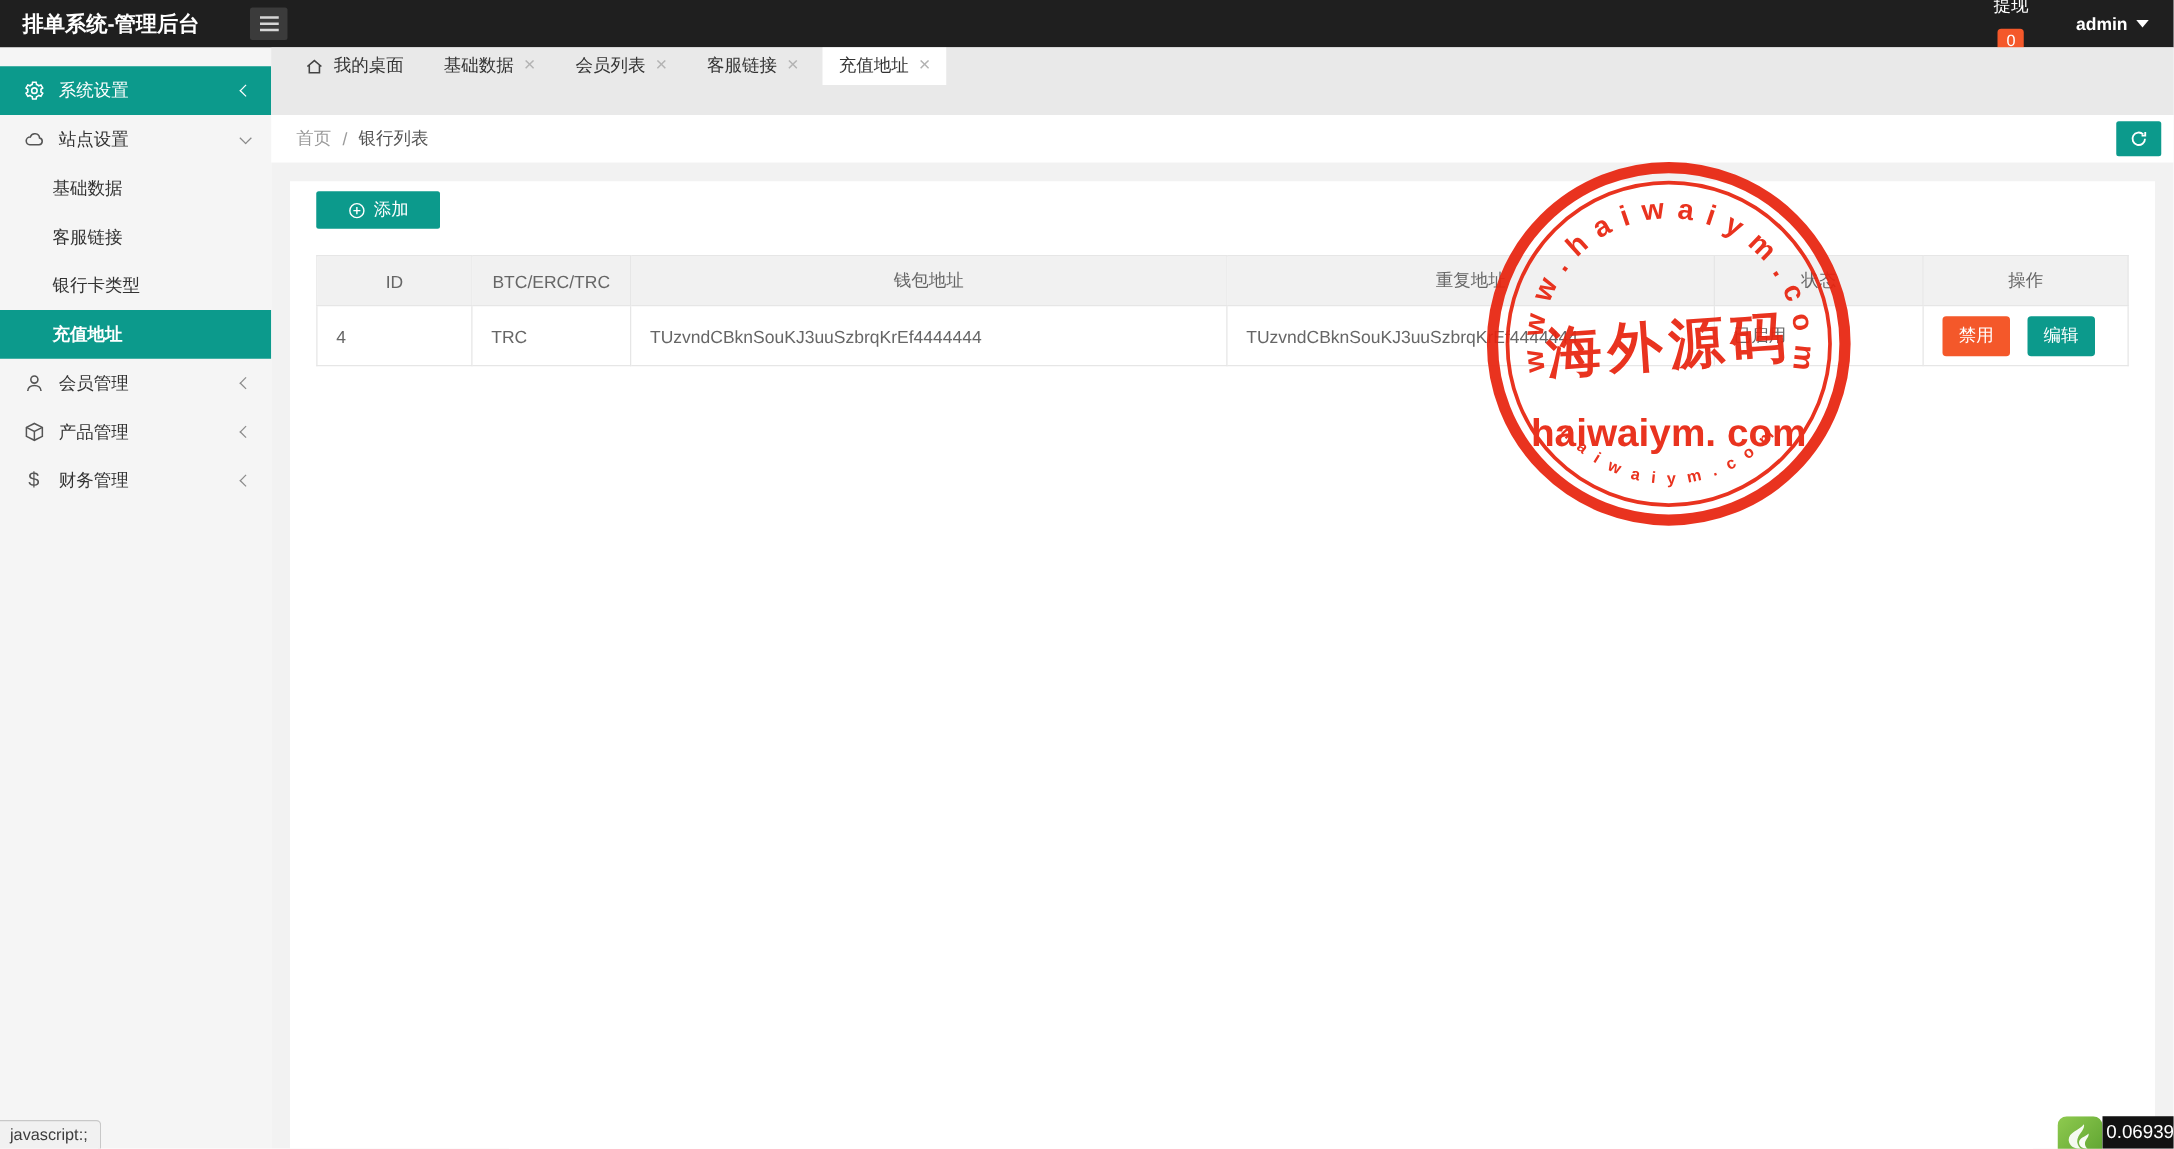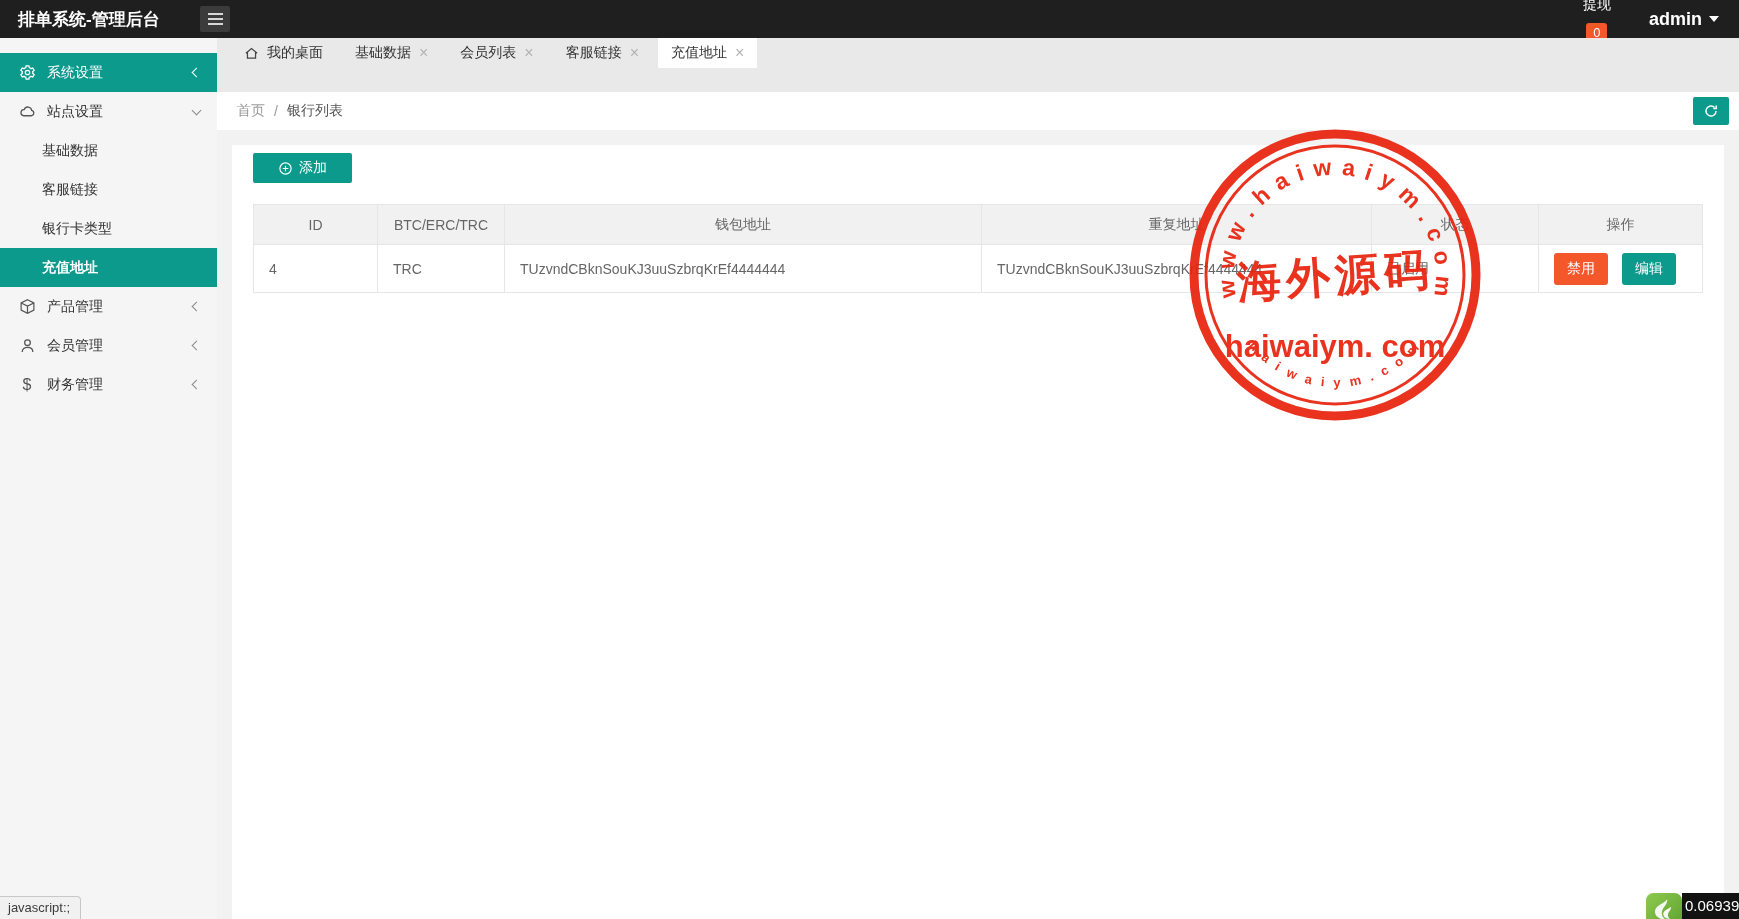--- a/index.html
+++ b/index.html
@@ -9,21 +9,21 @@
   
   .topbar { height:38px; background:#1f1f1f; display:flex; align-items:center; }
   .brand { width:182px; padding-left:18px; color:#fff; font-size:17px; font-weight:bold; white-space:nowrap; }
   .hamburger { width:30px; height:26px; margin-left:18px; background:#3b3b3b; border:none; border-radius:2px;
     display:flex; flex-direction:column; justify-content:center; align-items:center; gap:3px; cursor:pointer; }
   .hamburger i { display:block; width:15px; height:2px; background:#d6d6d6; }
   .topbar-right { margin-left:auto; display:flex; align-items:center; padding-right:20px; }
   .withdraw { display:flex; align-items:center; gap:9px; color:#fff; font-size:14px; cursor:pointer;flex-direction:column; }
   .badge { min-width:21px; height:20px; padding:0 5px; background:#f4582a; color:#fff; font-size:13px;
     border-radius:3px; display:flex; align-items:center; justify-content:center; }
-  .user { display:flex; align-items:center; gap:7px; margin-left:38px; color:#fff; font-size:18px; font-weight:bold; cursor:pointer; }
+  .user { display:flex; align-items:center; gap:7px; margin-left:38px; color:#fff; font-size:14px; font-weight:bold; cursor:pointer; }
   .caret-down { width:0; height:0; border-left:5px solid transparent; border-right:5px solid transparent; border-top:6px solid #fff; }
 
   
   .app { display:flex; height:881px; }
 
   
   .sidebar { width:217px; background:#f5f5f5; padding-top:15px; flex-shrink:0; }
   .side-item { height:39px; display:flex; align-items:center; padding:0 17px 0 18px;
     font-size:14px; color:#333; cursor:pointer; }
   .side-item .icon { width:18px; height:18px; margin-right:11px; color:#555; display:flex; align-items:center; justify-content:center; }
@@ -135,36 +135,36 @@
       <span>客服链接</span>
     </div>
     <div class="side-item side-sub">
       <span>银行卡类型</span>
     </div>
     <div class="side-item side-sub active">
       <span>充值地址</span>
     </div>
     <div class="side-item">
       <span class="icon">
+        <svg viewBox="0 0 24 24" fill="none" stroke="currentColor" stroke-width="1.8">
+            <circle cx="12" cy="8" r="4"></circle>
+            <path d="M4.5 21c0-4 3.4-6.3 7.5-6.3s7.5 2.3 7.5 6.3"></path>
+          </svg>
+      </span>
+      <span>会员管理</span>
+      <span class="chev left"></span>
+    </div>
+    <div class="side-item">
+      <span class="icon">
         <svg viewBox="0 0 24 24" fill="none" stroke="currentColor" stroke-width="1.7">
             <path d="M12 2.5 21 7v10l-9 4.5L3 17V7z"></path>
             <path d="M3 7l9 4.5L21 7M12 11.5v10"></path>
           </svg>
       </span>
       <span>产品管理</span>
-      <span class="chev left"></span>
-    </div>
-    <div class="side-item">
-      <span class="icon">
-        <svg viewBox="0 0 24 24" fill="none" stroke="currentColor" stroke-width="1.8">
-            <circle cx="12" cy="8" r="4"></circle>
-            <path d="M4.5 21c0-4 3.4-6.3 7.5-6.3s7.5 2.3 7.5 6.3"></path>
-          </svg>
-      </span>
-      <span>会员管理</span>
       <span class="chev left"></span>
     </div>
     <div class="side-item">
       <span class="icon dollar">$</span>
       <span>财务管理</span>
       <span class="chev left"></span>
     </div>
   </nav>
 
   <div class="main">

